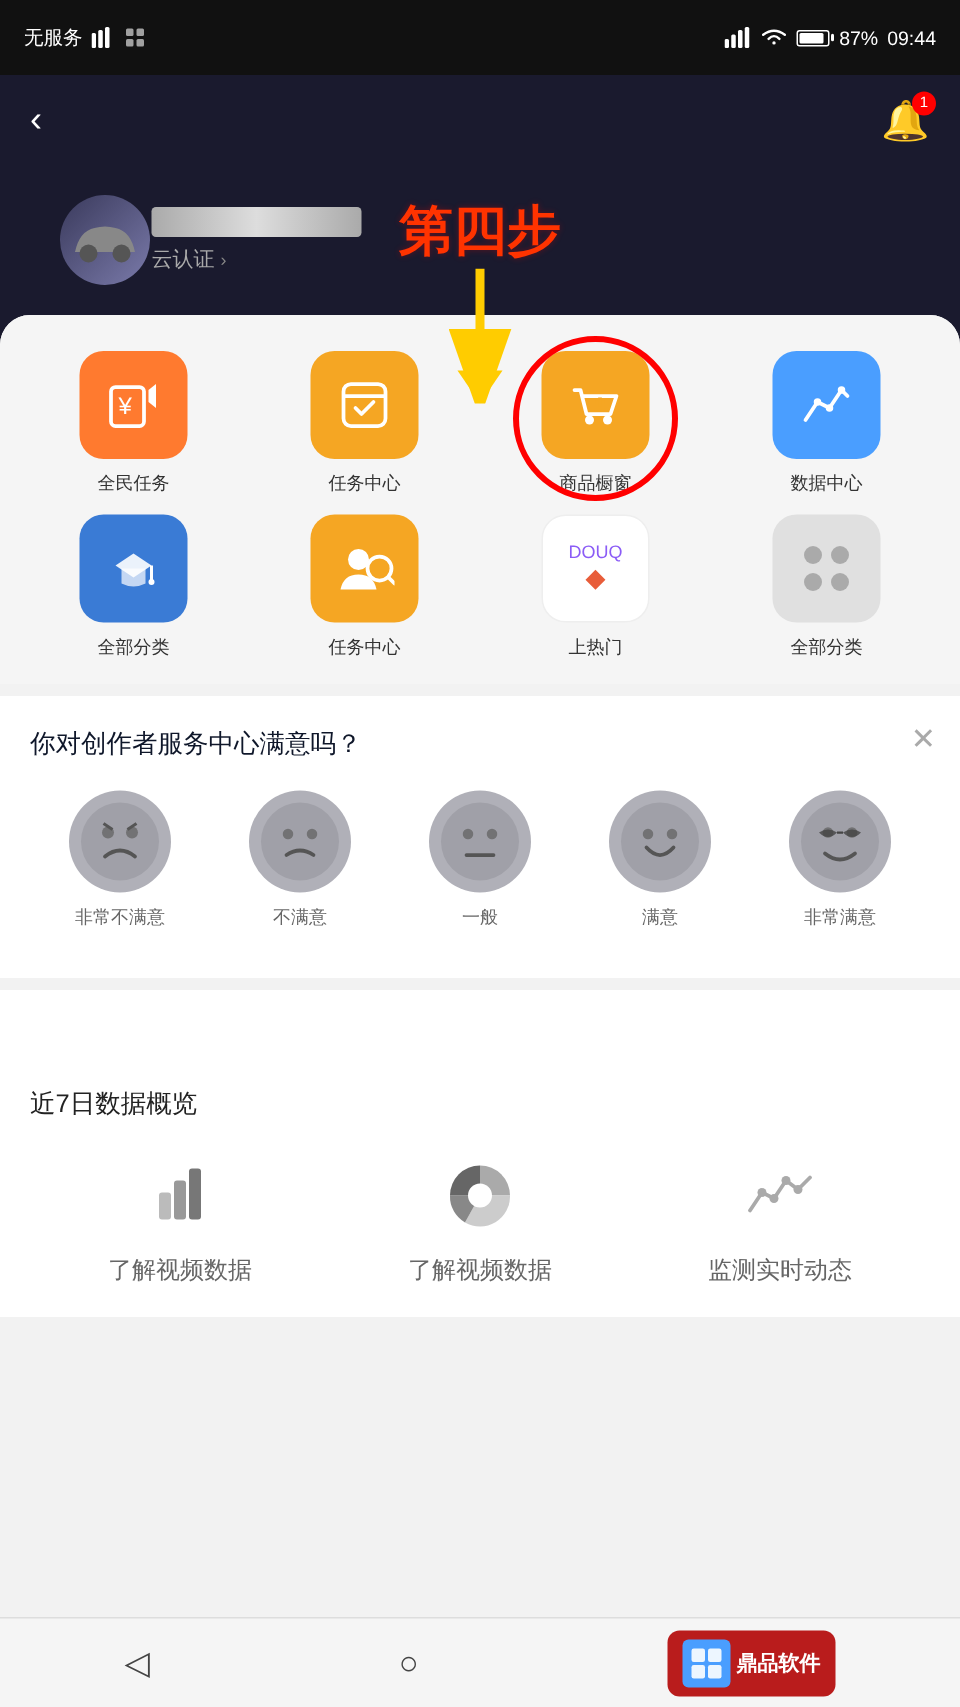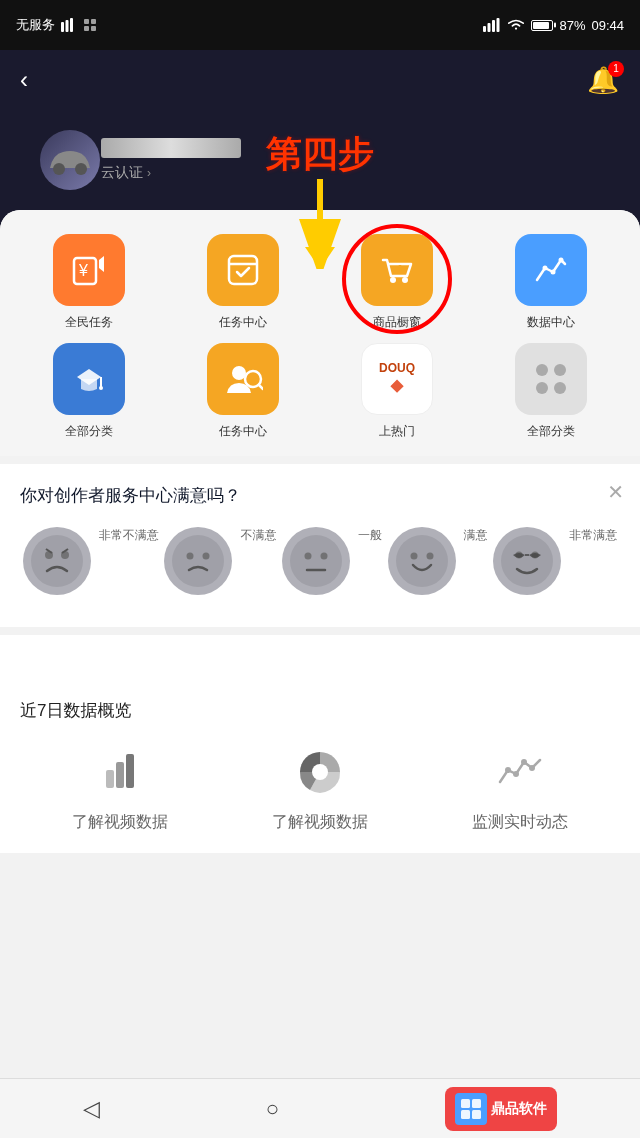--- a/index.html
+++ b/index.html
@@ -212,22 +212,22 @@
       font-size: 20px;
       cursor: pointer;
     }
     .emoji-row {
       display: flex;
       justify-content: space-around;
       margin-bottom: 12px;
     }
     .emoji-item {
       display: flex;
-      flex-direction: row;
-      align-items: flex-start;
+      flex-direction: column;
+      align-items: center;
       gap: 8px;
       cursor: pointer;
     }
     .emoji-face {
       width: 68px;
       height: 68px;
       border-radius: 50%;
       background: #b0b0b8;
       display: flex;
       align-items: center;
@@ -292,21 +292,21 @@
     }
     .bottom-nav-btn {
       color: #444;
       font-size: 22px;
       cursor: pointer;
     }
     .brand-logo {
       display: flex;
       align-items: center;
       gap: 4px;
-      background: #ef4444;
+      background: #b91c1c;
       padding: 6px 10px;
       border-radius: 8px;
     }
     .brand-icon {
       width: 32px;
       height: 32px;
       background: #4a9eff;
       border-radius: 4px;
       display: flex;
       align-items: center;
@@ -500,21 +500,21 @@
             <circle cx="30" cy="20" r="8" fill="none" stroke="white" stroke-width="2.5"></circle>
             <line x1="36" y1="26" x2="40" y2="30" stroke="white" stroke-width="2.5" stroke-linecap="round"></line>
           </svg>
         </div>
         <span class="menu-label">任务中心</span>
       </div>
 
       <div class="menu-item">
         <div class="menu-icon-wrap" style="background:white;border:1px solid #eee;">
           <div style="color:#e85d3a;font-size:14px;font-weight:bold;text-align:center;line-height:1.2;">
-            <div style="font-size:12px;color:#c2410c;font-weight:bold;">DOUQ</div>
+            <div style="font-size:12px;color:#8b5cf6;font-weight:normal;">DOUQ</div>
             <div style="font-size:18px;">⬥</div>
           </div>
         </div>
         <span class="menu-label">上热门</span>
       </div>
 
       <div class="menu-item">
         <div class="menu-icon-wrap" style="background:#e0e0e0;">
           <svg width="36" height="36" viewBox="0 0 36 36">
             <circle cx="9" cy="9" r="6" fill="#aaa"></circle>

